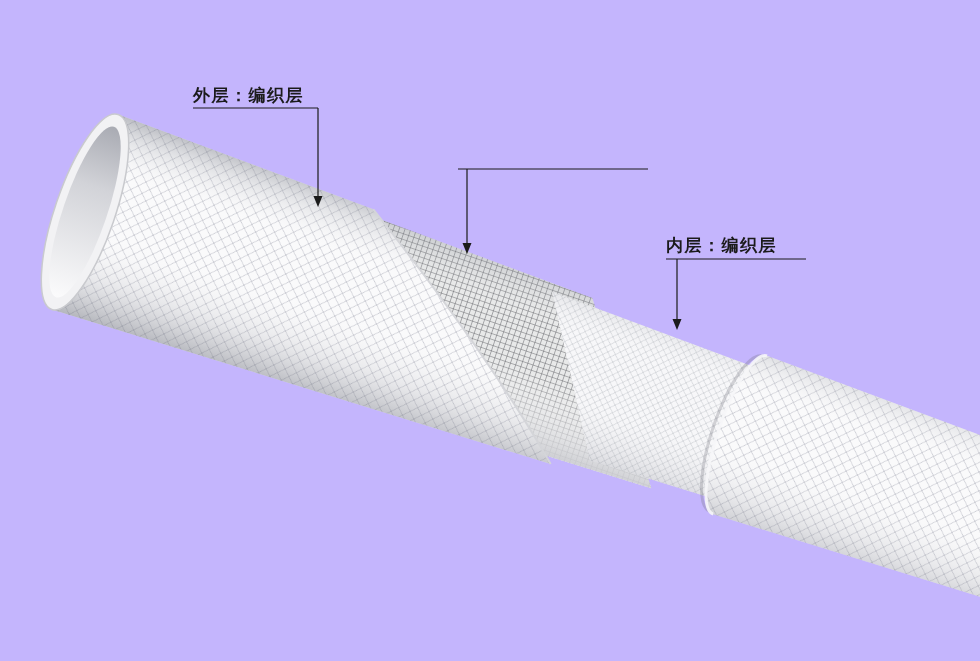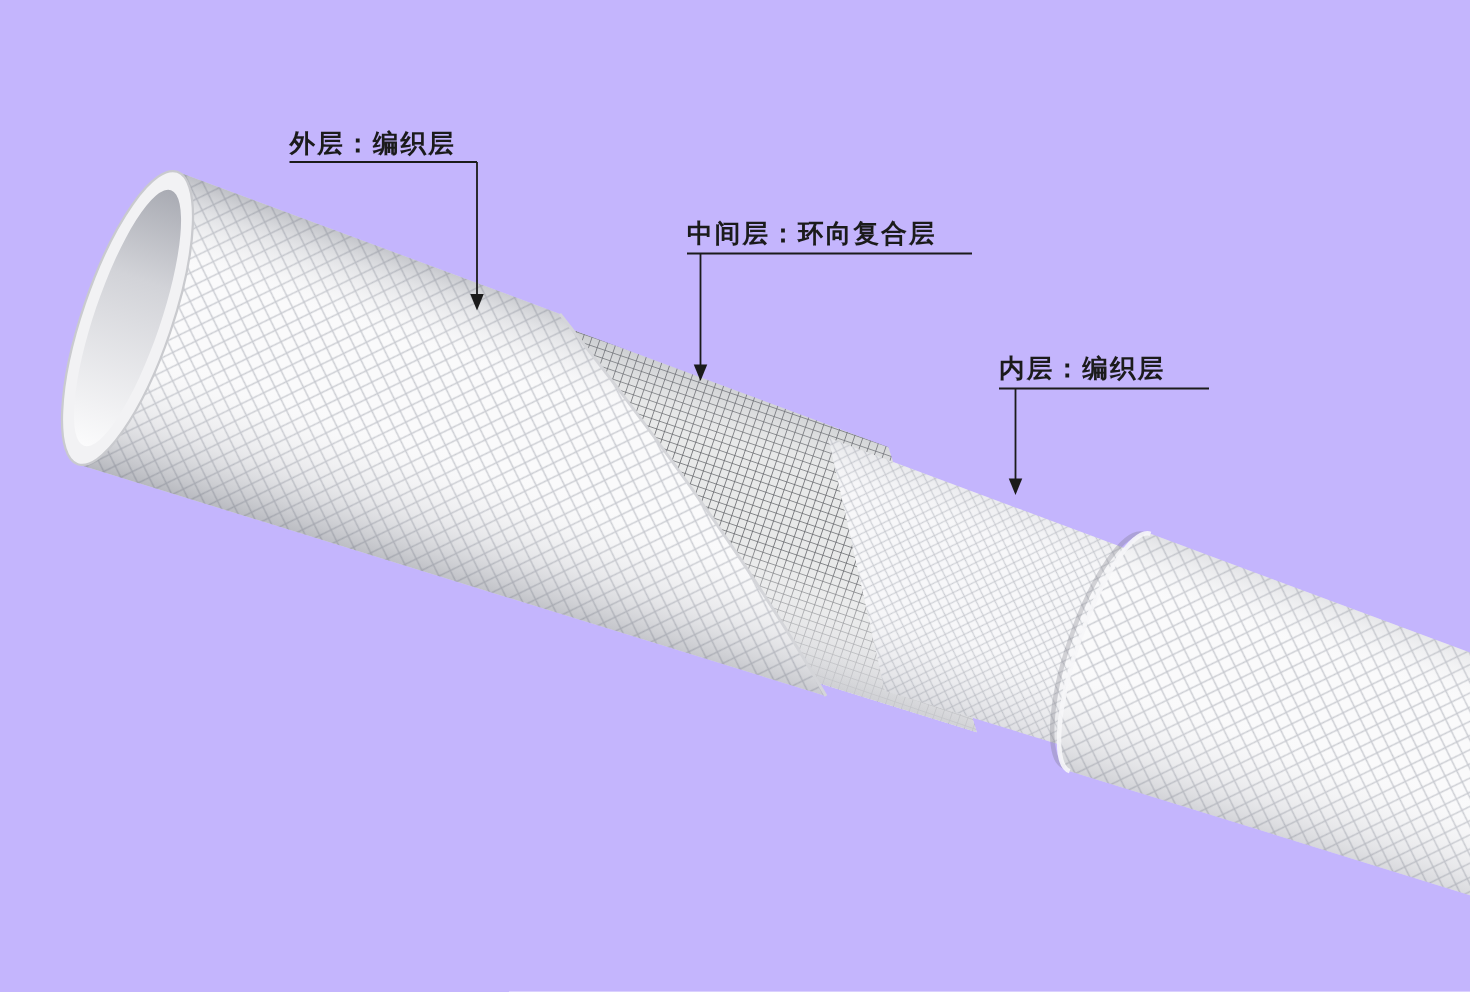--- a/index.html
+++ b/index.html
@@ -100,17 +100,16 @@
     </g>
     <g fill="#1b1b1b" stroke="none">
       <path d="M313.5,196 L322.5,196 L318,207 Z"></path>
       <path d="M462.5,243 L471.5,243 L467,254 Z"></path>
       <path d="M672.5,319 L681.5,319 L677,330 Z"></path>
     </g>
   </svg>
 
   <div class="callout-label" id="label-outer">外层：编织层</div>
 
-  <div class="callout-label" id="label-middle">中间层：环向复合层</div>
 
   <div class="callout-label" id="label-inner">内层：编织层</div>
 
 </div>
 
 </body></html>

